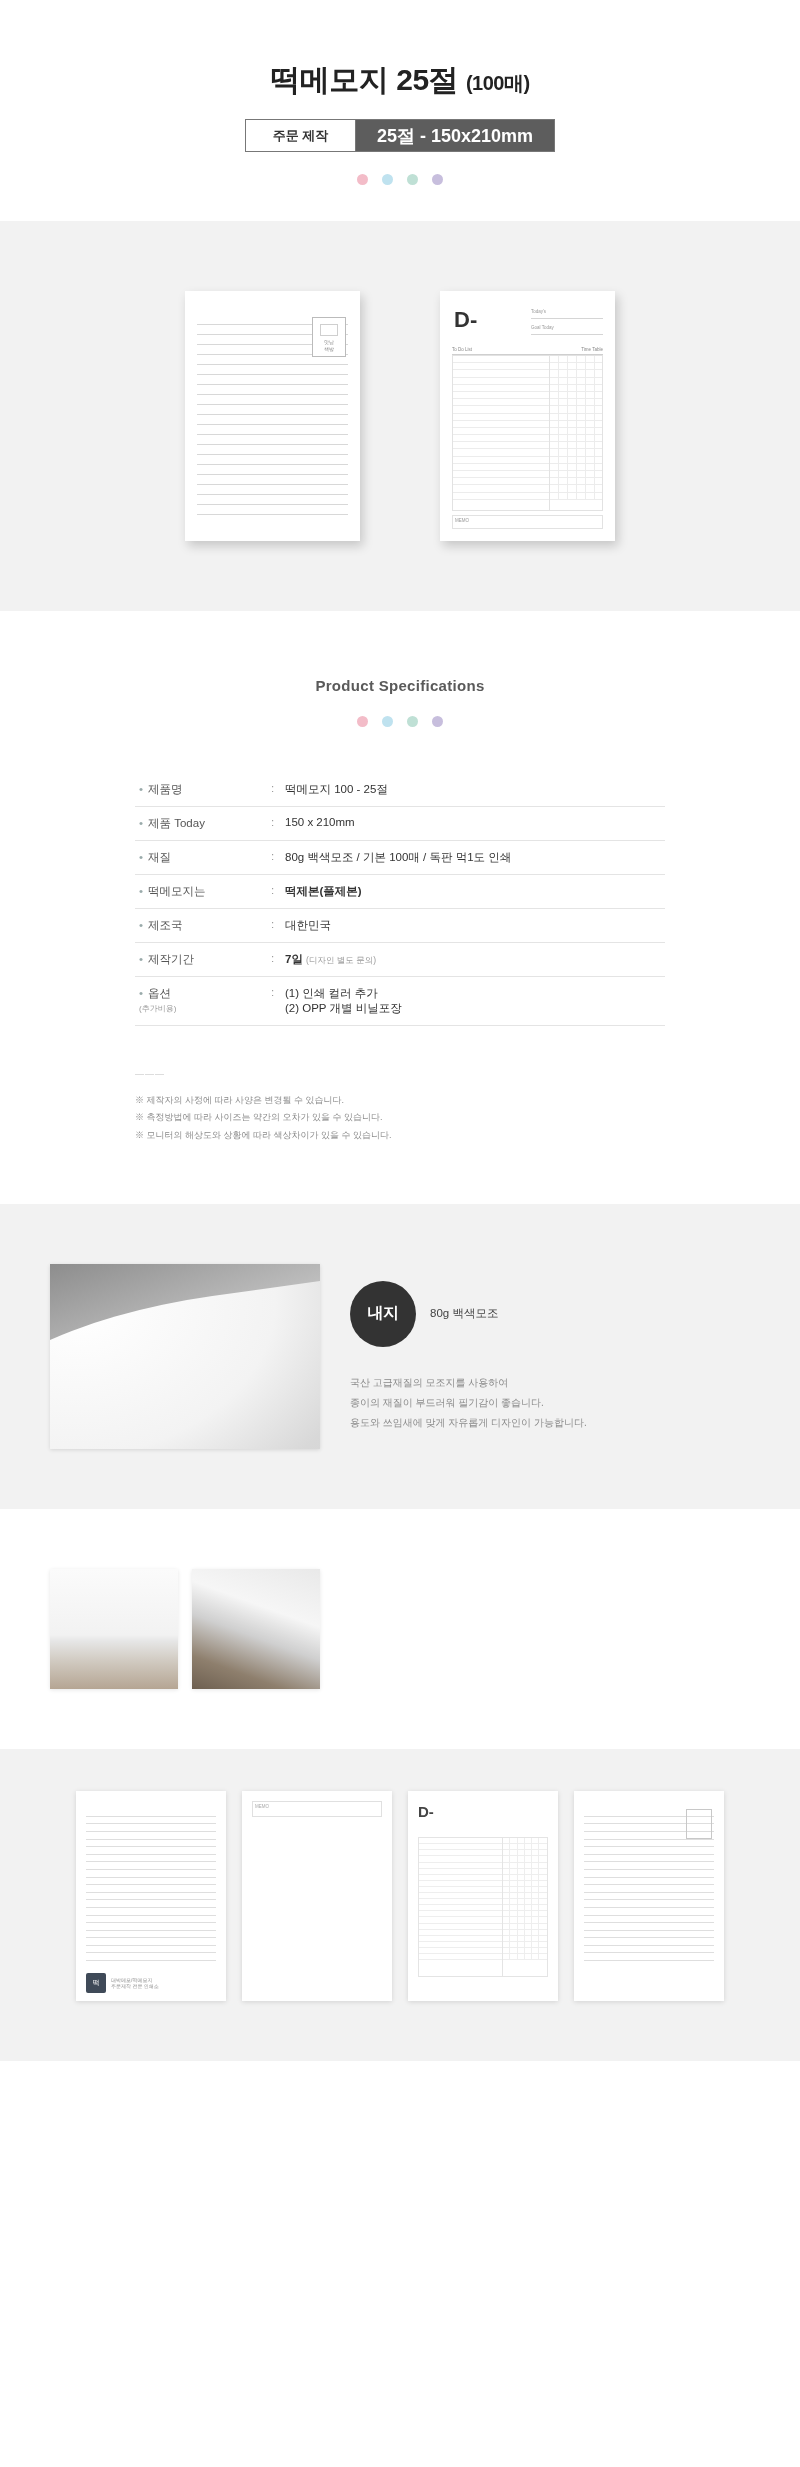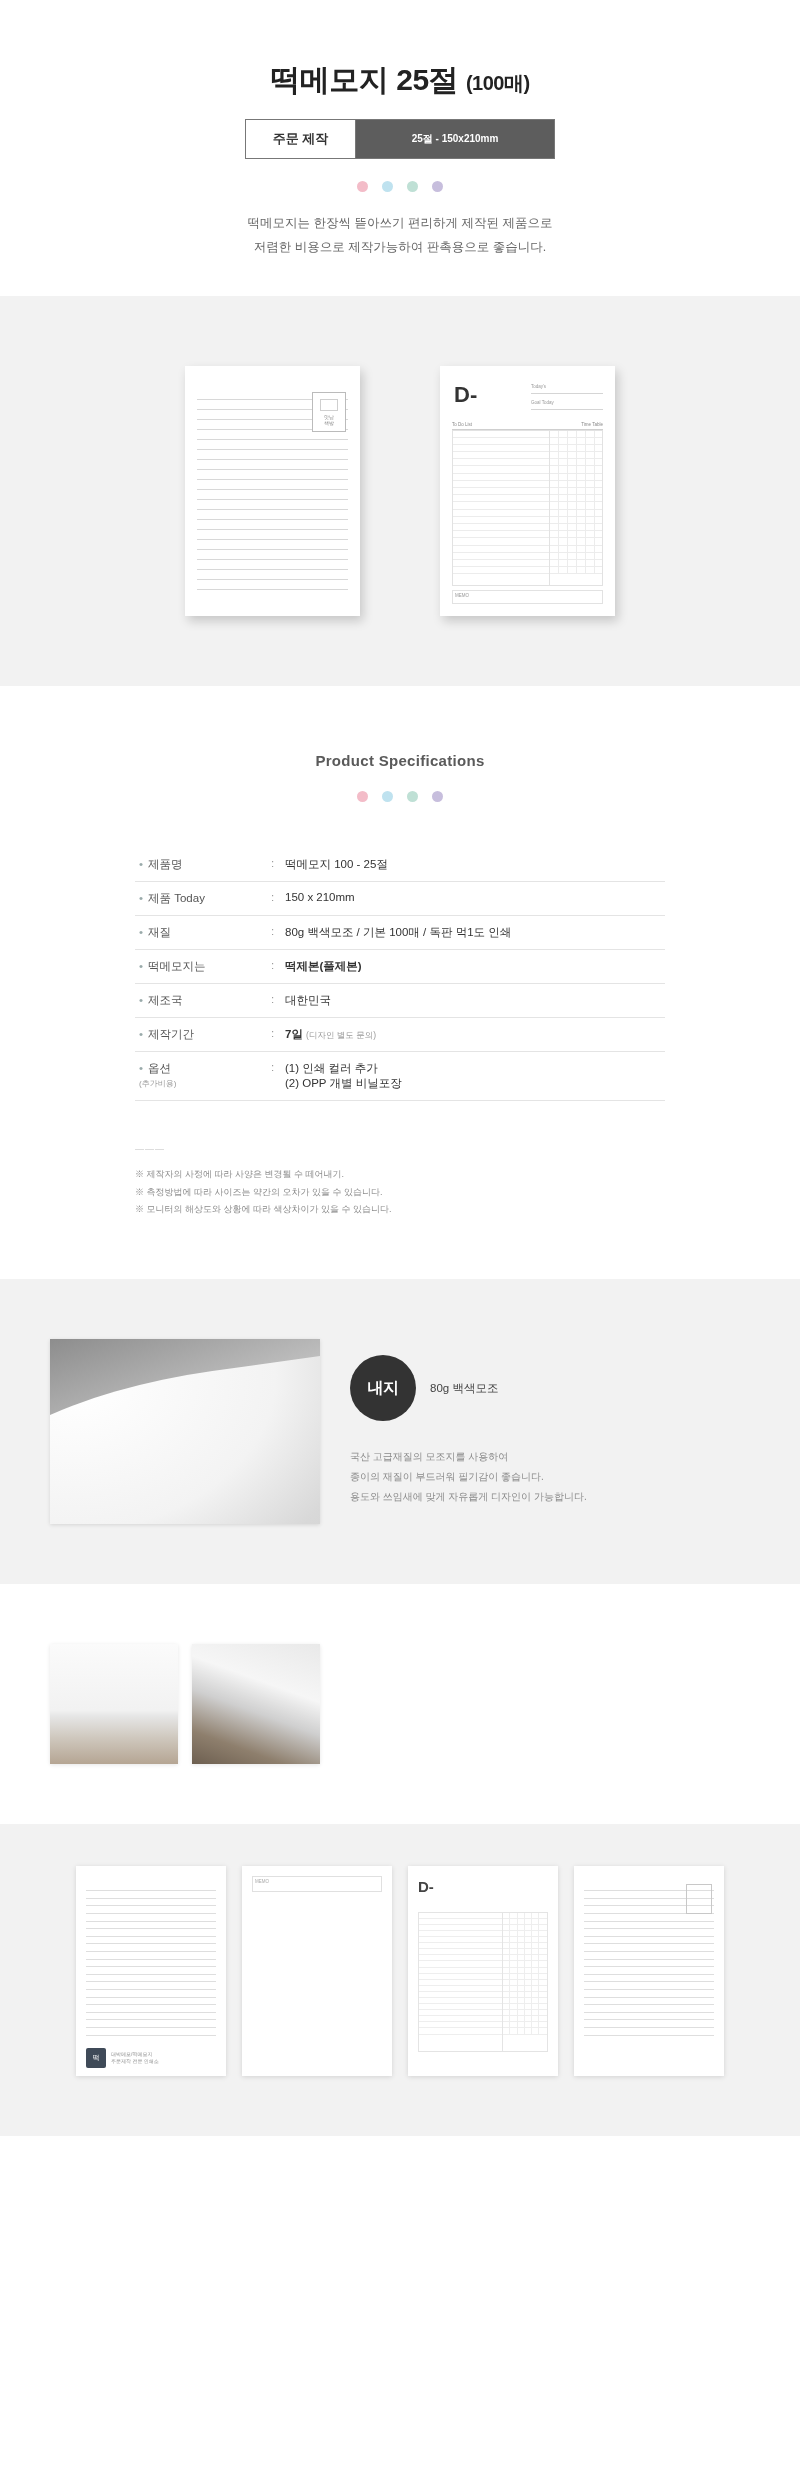--- a/index.html
+++ b/index.html
@@ -32,40 +32,40 @@
   .hero-title .sub {
     font-size: 20px;
     font-weight: bold;
   }
   .tagrow {
     margin: 18px auto 0;
     display: flex;
     justify-content: center;
     align-items: stretch;
     width: 310px;
-    height: 40px;
+    height: 33px;
     border: 1px solid #777;
     background: #fff;
   }
   .tag-left {
     flex: 0 0 110px;
     display: flex;
     align-items: center;
     justify-content: center;
     font-size: 13px;
     font-weight: bold;
     color: #333;
     border-right: 1px solid #777;
   }
   .tag-right {
     flex: 1;
     display: flex;
     align-items: center;
     justify-content: center;
-    font-size: 10px;
+    font-size: 18px;
     font-weight: bold;
     color: #ffffff;
     background: #5d5d5d;
   }
   .dots {
     margin: 22px auto 0;
     display: flex;
     justify-content: center;
     gap: 14px;
   }
@@ -296,24 +296,20 @@
       <div class="tag-right">25절 - 150x210mm</div>
     </div>
 
     <div class="dots">
       <span class="dot" style="background:#f3bcc8"></span>
       <span class="dot" style="background:#bfe2ef"></span>
       <span class="dot" style="background:#bfe0d5"></span>
       <span class="dot" style="background:#c7bedd"></span>
     </div>
 
-    <div class="hero-desc">
-      <div>떡메모지는 한장씩 뜯아쓰기 편리하게 제작된 제품으로</div>
-      <div>저렴한 비용으로 제작가능하여 판촉용으로 좋습니다.</div>
-    </div>
   </div>
 
   <div class="band-grey">
     <div class="samples">
 
       <div class="sheet">
         <div class="lines">
           <i></i>
             <i></i>
             <i></i>
@@ -577,21 +573,21 @@
         <td class="v">
           <div>(1) 인쇄 컬러 추가</div>
           <div>(2) OPP 개별 비닐포장</div>
         </td>
       </tr>
     </tbody>
       </table>
 
     <div class="notes">
       <div class="rule">———</div>
-      <div>※ 제작자의 사정에 따라 사양은 변경될 수 떼어내기.</div>
+      <div>※ 제작자의 사정에 따라 사양은 변경될 수 있습니다.</div>
       <div>※ 측정방법에 따라 사이즈는 약간의 오차가 있을 수 있습니다.</div>
       <div>※ 모니터의 해상도와 상황에 따라 색상차이가 있을 수 있습니다.</div>
     </div>
   </div>
 
   <div class="feature grey">
     <div class="photo curl"></div>
     <div class="feature-text">
       <div class="badge-row">
         <div class="circle-badge">내지</div>

